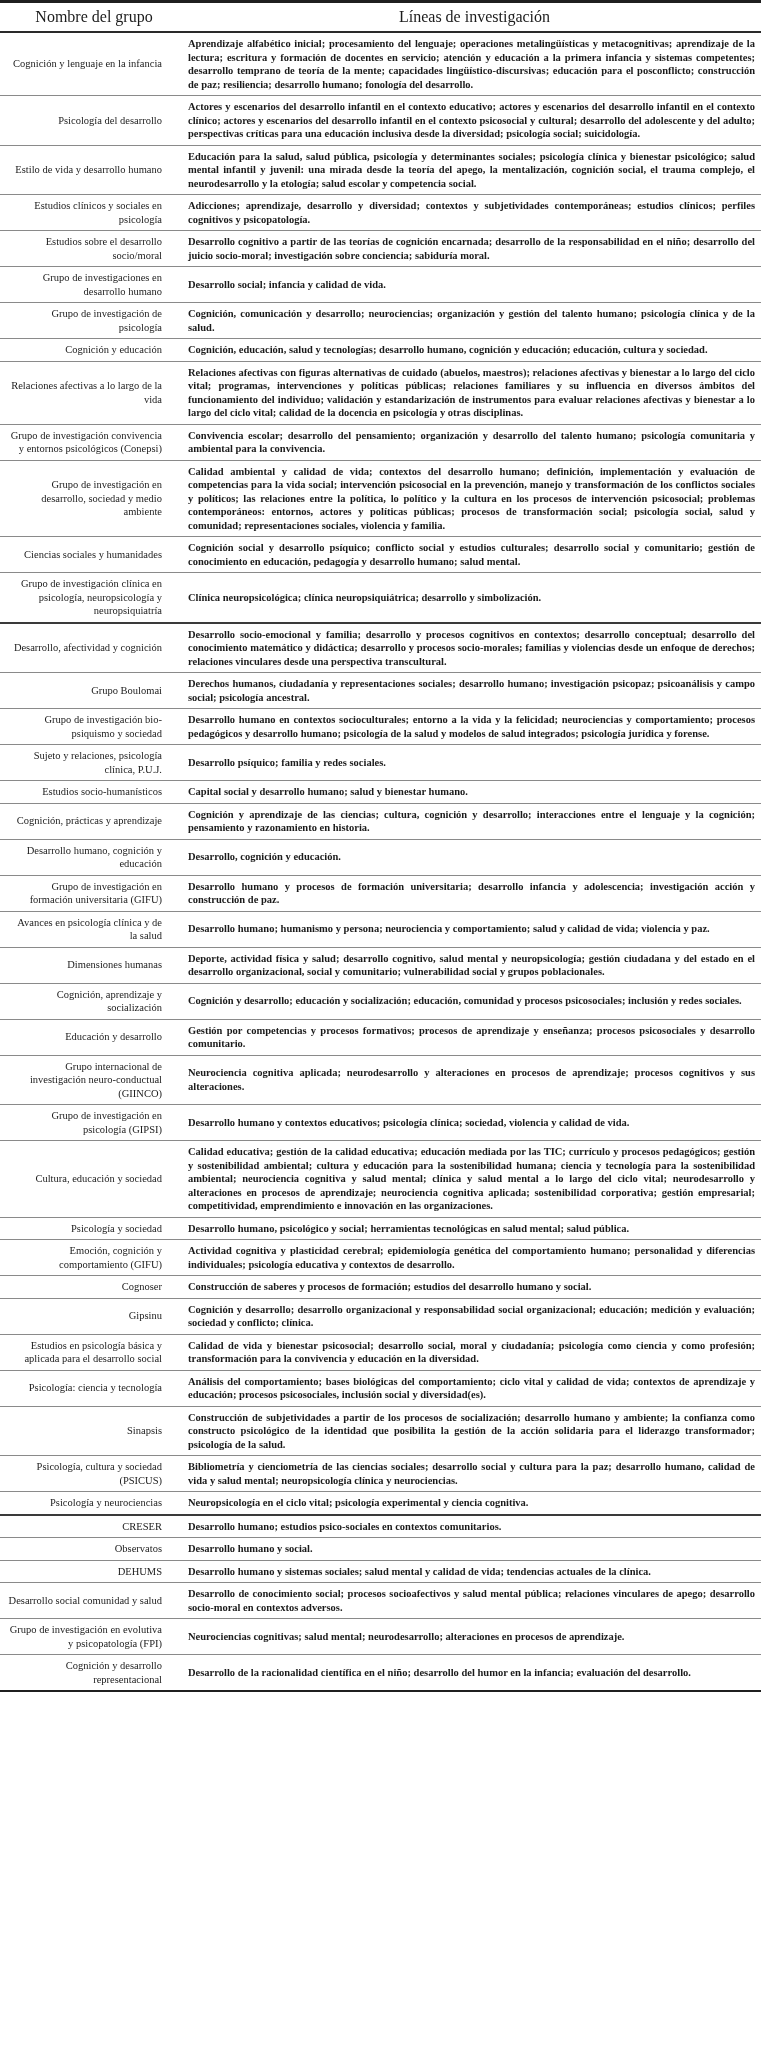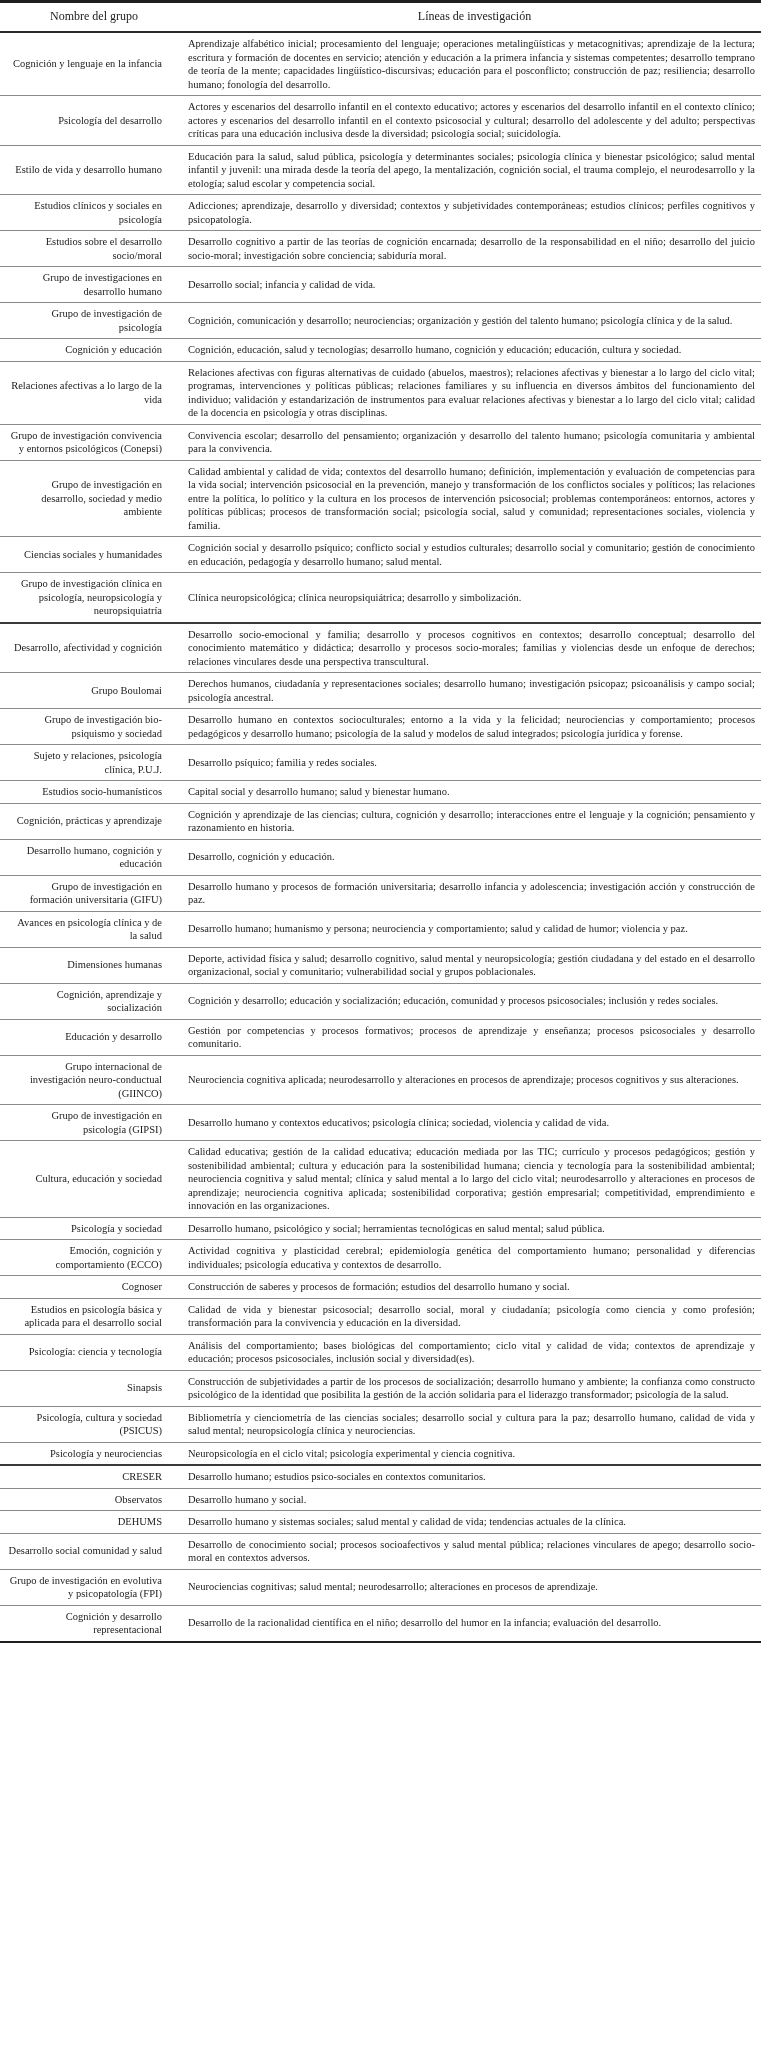--- a/index.html
+++ b/index.html
@@ -17,21 +17,21 @@
     width: 761px;
     border-collapse: collapse;
     table-layout: fixed;
     border-top: 3px solid #1f1f1f;
     border-bottom: 2px solid #1f1f1f;
   }
   col.c-group { width: 188px; }
   col.c-lines { width: 573px; }
   thead th {
     font-weight: normal;
-    font-size: 12px;
+    font-size: 16px;
     line-height: 13px;
     text-align: center;
     padding: 7px 4px 8px 4px;
     border-bottom: 2px solid #2a2a2a;
     vertical-align: middle;
   }
   tbody td {
     font-size: 10.5px;
     line-height: 13.5px;
     vertical-align: middle;
@@ -39,20 +39,21 @@
   }
   tbody tr:first-child td { border-top: none; }
   tbody tr.thick-after td { border-bottom: 2px solid #3a3a3a; }
   td.group-cell {
     padding: 4px 26px 4px 8px;
     text-align: right;
   }
   td.lines-cell {
     padding: 4px 6px 4px 0;
     text-align: justify;
+    font-weight: bold;
   }
 </style>
 </head>
 <body>
 
 <div class="page">
   <table class="groups">
     <colgroup>
       <col class="c-group">
       <col class="c-lines">
@@ -143,21 +144,21 @@
         <tr>
     <td class="group-cell">Desarrollo humano, cognición y educación</td>
     <td class="lines-cell">Desarrollo, cognición y educación.</td>
   </tr>
         <tr>
     <td class="group-cell">Grupo de investigación en formación universitaria (GIFU)</td>
     <td class="lines-cell">Desarrollo humano y procesos de formación universitaria; desarrollo infancia y adolescencia; investigación acción y construcción de paz.</td>
   </tr>
         <tr>
     <td class="group-cell">Avances en psicología clínica y de la salud</td>
-    <td class="lines-cell">Desarrollo humano; humanismo y persona; neurociencia y comportamiento; salud y calidad de humor; violencia y paz.</td>
+    <td class="lines-cell">Desarrollo humano; humanismo y persona; neurociencia y comportamiento; salud y calidad de vida; violencia y paz.</td>
   </tr>
         <tr>
     <td class="group-cell">Dimensiones humanas</td>
     <td class="lines-cell">Deporte, actividad física y salud; desarrollo cognitivo, salud mental y neuropsicología; gestión ciudadana y del estado en el desarrollo organizacional, social y comunitario; vulnerabilidad social y grupos poblacionales.</td>
   </tr>
         <tr>
     <td class="group-cell">Cognición, aprendizaje y socialización</td>
     <td class="lines-cell">Cognición y desarrollo; educación y socialización; educación, comunidad y procesos psicosociales; inclusión y redes sociales.</td>
   </tr>
         <tr>
@@ -174,26 +175,30 @@
   </tr>
         <tr>
     <td class="group-cell">Cultura, educación y sociedad</td>
     <td class="lines-cell">Calidad educativa; gestión de la calidad educativa; educación mediada por las TIC; currículo y procesos pedagógicos; gestión y sostenibilidad ambiental; cultura y educación para la sostenibilidad humana; ciencia y tecnología para la sostenibilidad ambiental; neurociencia cognitiva y salud mental; clínica y salud mental a lo largo del ciclo vital; neurodesarrollo y alteraciones en procesos de aprendizaje; neurociencia cognitiva aplicada; sostenibilidad corporativa; gestión empresarial; competitividad, emprendimiento e innovación en las organizaciones.</td>
   </tr>
         <tr>
     <td class="group-cell">Psicología y sociedad</td>
     <td class="lines-cell">Desarrollo humano, psicológico y social; herramientas tecnológicas en salud mental; salud pública.</td>
   </tr>
         <tr>
-    <td class="group-cell">Emoción, cognición y comportamiento (ECCO)</td>
+    <td class="group-cell">Emoción, cognición y comportamiento (GIFU)</td>
     <td class="lines-cell">Actividad cognitiva y plasticidad cerebral; epidemiología genética del comportamiento humano; personalidad y diferencias individuales; psicología educativa y contextos de desarrollo.</td>
   </tr>
         <tr>
     <td class="group-cell">Cognoser</td>
     <td class="lines-cell">Construcción de saberes y procesos de formación; estudios del desarrollo humano y social.</td>
+  </tr>
+        <tr>
+    <td class="group-cell">Gipsinu</td>
+    <td class="lines-cell">Cognición y desarrollo; desarrollo organizacional y responsabilidad social organizacional; educación; medición y evaluación; sociedad y conflicto; clínica.</td>
   </tr>
         <tr>
     <td class="group-cell">Estudios en psicología básica y aplicada para el desarrollo social</td>
     <td class="lines-cell">Calidad de vida y bienestar psicosocial; desarrollo social, moral y ciudadanía; psicología como ciencia y como profesión; transformación para la convivencia y educación en la diversidad.</td>
   </tr>
         <tr>
     <td class="group-cell">Psicología: ciencia y tecnología</td>
     <td class="lines-cell">Análisis del comportamiento; bases biológicas del comportamiento; ciclo vital y calidad de vida; contextos de aprendizaje y educación; procesos psicosociales, inclusión social y diversidad(es).</td>
   </tr>
         <tr>

